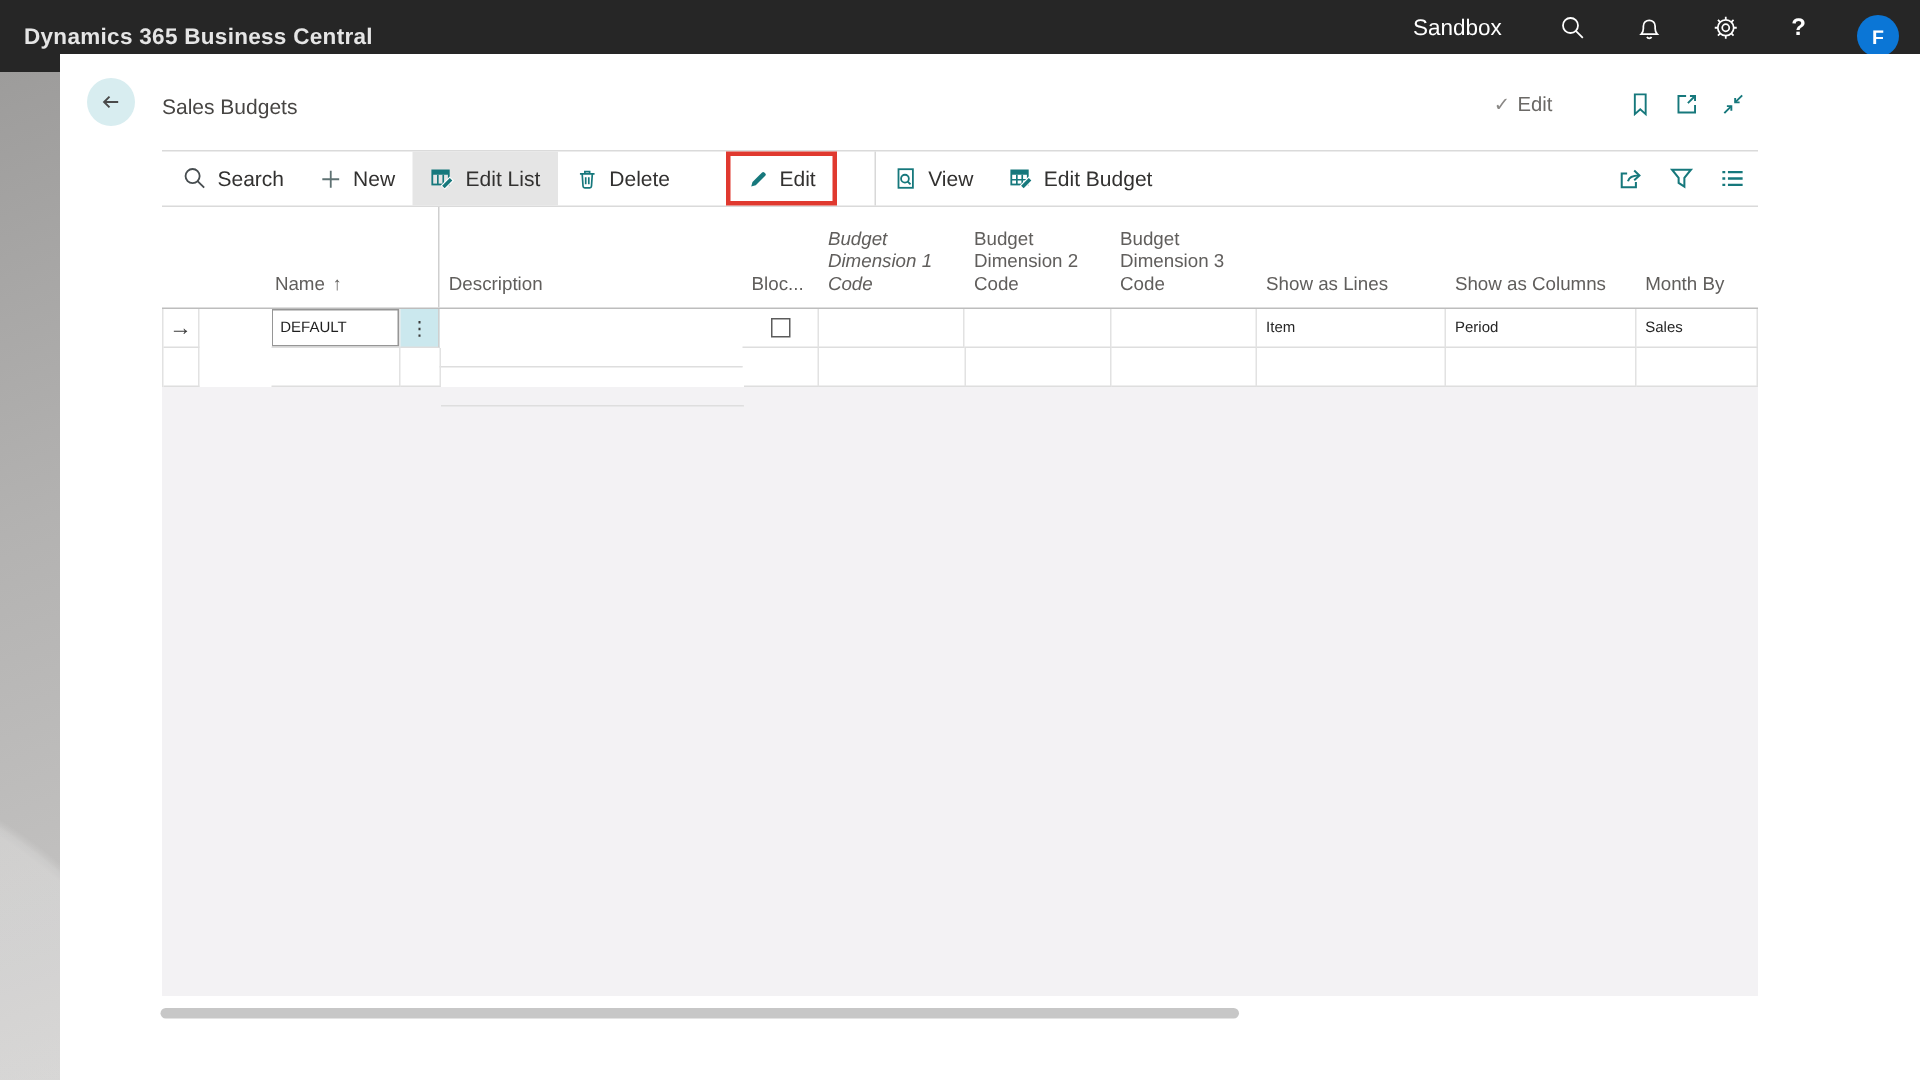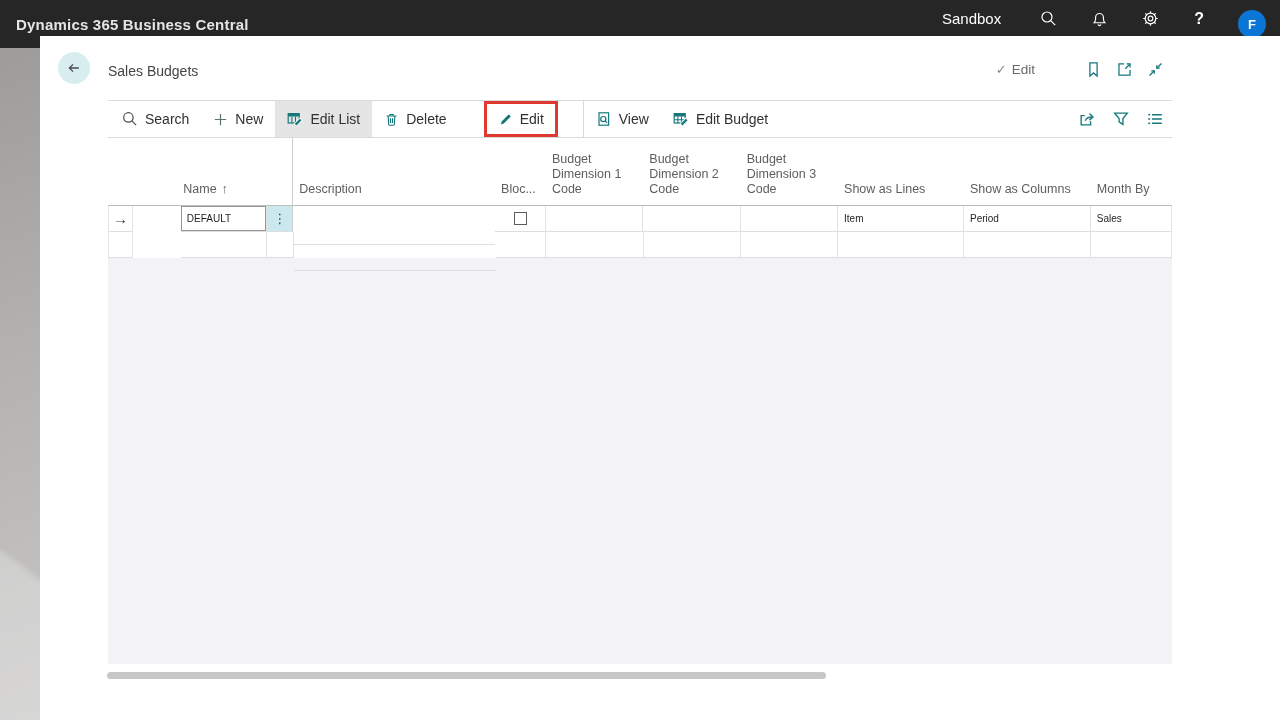--- a/index.html
+++ b/index.html
@@ -52,21 +52,21 @@
   .tool-divider { width:1px; height:36px; background:#d8d8d8; }
   .toolbar-right { margin-left:auto; display:flex; align-items:center; padding-right:8px; }
   .toolbar-right .t-icon { width:18px; height:18px; margin-left:16px; cursor:pointer; }
 
   
   .thead { height:68px; display:flex; align-items:flex-end; border-bottom:1px solid #bdbdbd;
            font-size:12.5px; color:#605e5c; }
   .th { padding:0 4px 8px 6px; line-height:15px; cursor:pointer; }
   .th.sortable { display:flex; gap:5px; align-items:flex-end; }
   .c0 { width:25px; }  .c1 { width:90px; padding-left:3px;margin-left:48px; } .c2 { width:28px; }
-  .c3 { width:212px;margin-top:38px; } .c4 { width:53px; } .c5 { width:102px; } .c6 { width:102px; }
+  .c3 { width:212px;margin-top:38px; } .c4 { width:53px; } .c5 { width:102px;font-style:italic; } .c6 { width:102px; }
   .c7 { width:102px; } .c8 { width:132px; } .c9 { width:133px; } .c10 { width:85px; }
   .th.c2 { border-right:1px solid #cfcfcf; align-self:stretch; }
 
   .row { height:26px; display:flex; border-left:1px solid #e2e2e2; }
   .td { border-right:1px solid #e2e2e2; border-bottom:1px solid #dedede;
         font-size:10px; color:#262626; display:flex; align-items:center;
         padding-left:6px; overflow:hidden; white-space:nowrap; }
   .td.center { justify-content:center; padding-left:0; }
   .td.name-focus { box-shadow:inset 0 0 0 1px #969696; color:#1f1f1f; }
   .td.menu-cell { background:#cbe8ee; border-right:1px solid #cfcfcf; color:#3b3b3b;

